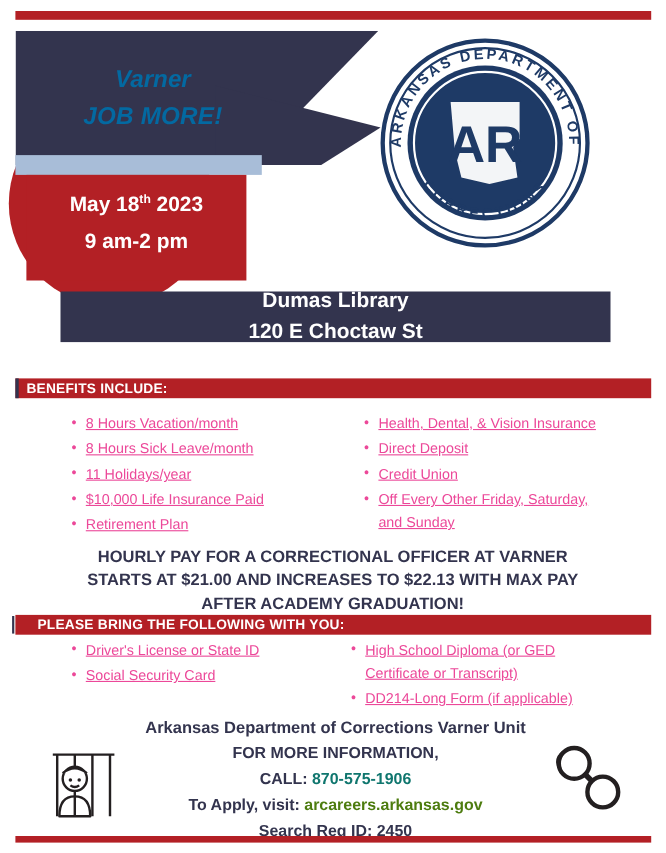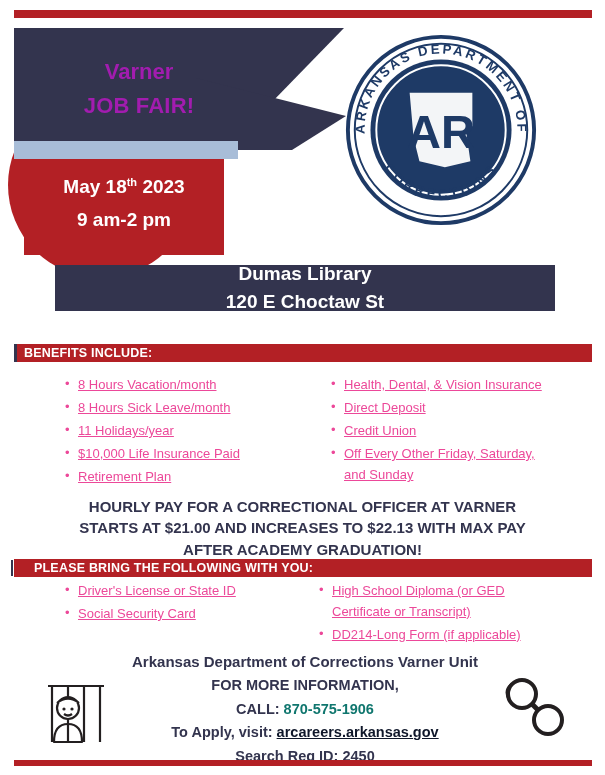--- a/index.html
+++ b/index.html
@@ -70,25 +70,26 @@
     left: 196px;
     top: 78px;
     width: 150px;
     height: 72px;
   }
   .hero-title {
     position: absolute;
     left: 24px;
     top: 55px;
     width: 230px;
-    color: #a21caf;
+    color: #0369a1;
     font-weight: bold;
     font-size: 22px;
     line-height: 1.55;
     text-align: center;
+    font-style: italic;
   }
   .hero-title .line2 { letter-spacing: 0.2px; }
   .hero-date {
     position: absolute;
     left: 24px;
     top: 170px;
     width: 200px;
     color: #ffffff;
     font-weight: bold;
     font-size: 19px;
@@ -188,21 +189,21 @@
     left: 110px;
     top: 650px;
     width: 390px;
     text-align: center;
     font-weight: bold;
     font-size: 14.5px;
     line-height: 1.62;
     color: #33344e;
   }
   .footer .phone { color: #0f766e; }
-  .footer .site { color: #0f172a; text-decoration: underline; }
+  .footer .site { color: #4d7c0f; }
   .footer .unit { font-size: 15px; }
 
   .icon-officer {
     position: absolute;
     left: 38px;
     top: 672px;
     width: 76px;
     height: 76px;
   }
   .icon-cuffs {
@@ -241,21 +242,21 @@
 
   <svg class="hero-arrow" viewBox="0 0 150 72">
     <polygon points="0,0 150,38 96,72 0,72" fill="#33344e"></polygon>
   </svg>
 
   <div class="hero-lightblue"></div>
   <div class="hero-red-box"></div>
 
   <div class="hero-title">
     <div>Varner</div>
-    <div class="line2">JOB FAIR!</div>
+    <div class="line2">JOB MORE!</div>
   </div>
 
   <div class="hero-date">
     <div>
       <span>May 18</span><sup>th</sup>
       <span>2023</span>
     </div>
     <div>9 am-2 pm</div>
   </div>
 

